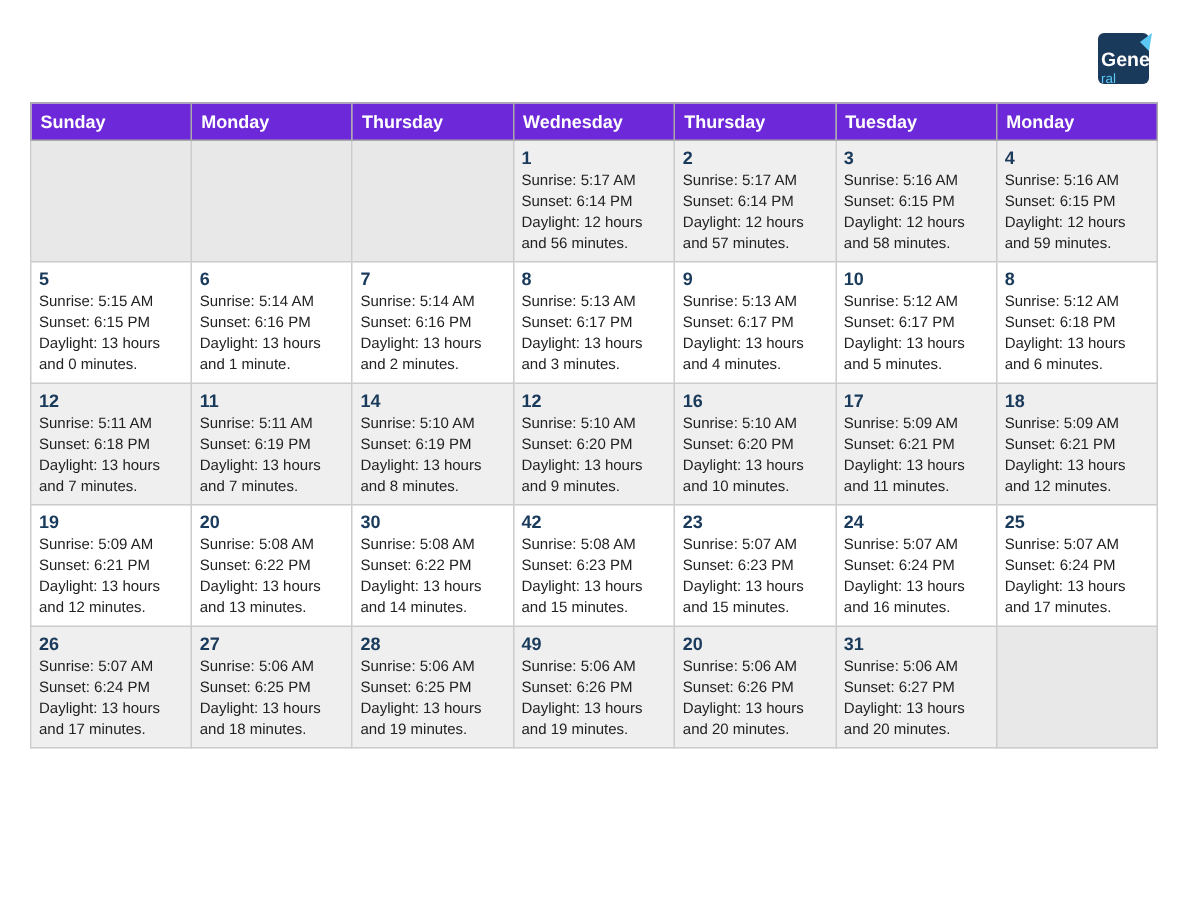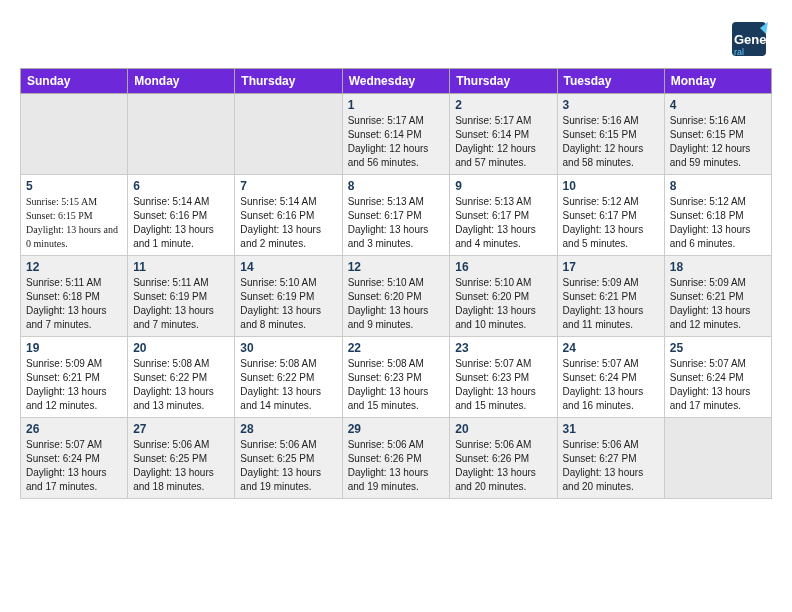--- a/index.html
+++ b/index.html
@@ -139,21 +139,21 @@
         <td>
           <div class="day-num">4</div>
           <div class="day-info" style="white-space: pre-line;">Sunrise: 5:16 AM
 Sunset: 6:15 PM
 Daylight: 12 hours and 59 minutes.</div>
         </td>
       </tr>
       <tr>
         <td>
           <div class="day-num">5</div>
-          <div class="day-info" style="white-space: pre-line; font-family: Liberation Serif, serif;">Sunrise: 5:15 AM
+          <div class="day-info" style="white-space: pre-line;">Sunrise: 5:15 AM
 Sunset: 6:15 PM
 Daylight: 13 hours and 0 minutes.</div>
         </td>
         <td>
           <div class="day-num">6</div>
           <div class="day-info" style="white-space: pre-line;">Sunrise: 5:14 AM
 Sunset: 6:16 PM
 Daylight: 13 hours and 1 minute.</div>
         </td>
         <td>
@@ -244,21 +244,21 @@
 Sunset: 6:22 PM
 Daylight: 13 hours and 13 minutes.</div>
         </td>
         <td>
           <div class="day-num">30</div>
           <div class="day-info" style="white-space: pre-line;">Sunrise: 5:08 AM
 Sunset: 6:22 PM
 Daylight: 13 hours and 14 minutes.</div>
         </td>
         <td>
-          <div class="day-num">22</div>
+          <div class="day-num">42</div>
           <div class="day-info" style="white-space: pre-line;">Sunrise: 5:08 AM
 Sunset: 6:23 PM
 Daylight: 13 hours and 15 minutes.</div>
         </td>
         <td>
           <div class="day-num">23</div>
           <div class="day-info" style="white-space: pre-line;">Sunrise: 5:07 AM
 Sunset: 6:23 PM
 Daylight: 13 hours and 15 minutes.</div>
         </td>
@@ -288,21 +288,21 @@
 Sunset: 6:25 PM
 Daylight: 13 hours and 18 minutes.</div>
         </td>
         <td>
           <div class="day-num">28</div>
           <div class="day-info" style="white-space: pre-line;">Sunrise: 5:06 AM
 Sunset: 6:25 PM
 Daylight: 13 hours and 19 minutes.</div>
         </td>
         <td>
-          <div class="day-num">29</div>
+          <div class="day-num">49</div>
           <div class="day-info" style="white-space: pre-line;">Sunrise: 5:06 AM
 Sunset: 6:26 PM
 Daylight: 13 hours and 19 minutes.</div>
         </td>
         <td>
           <div class="day-num">20</div>
           <div class="day-info" style="white-space: pre-line;">Sunrise: 5:06 AM
 Sunset: 6:26 PM
 Daylight: 13 hours and 20 minutes.</div>
         </td>

